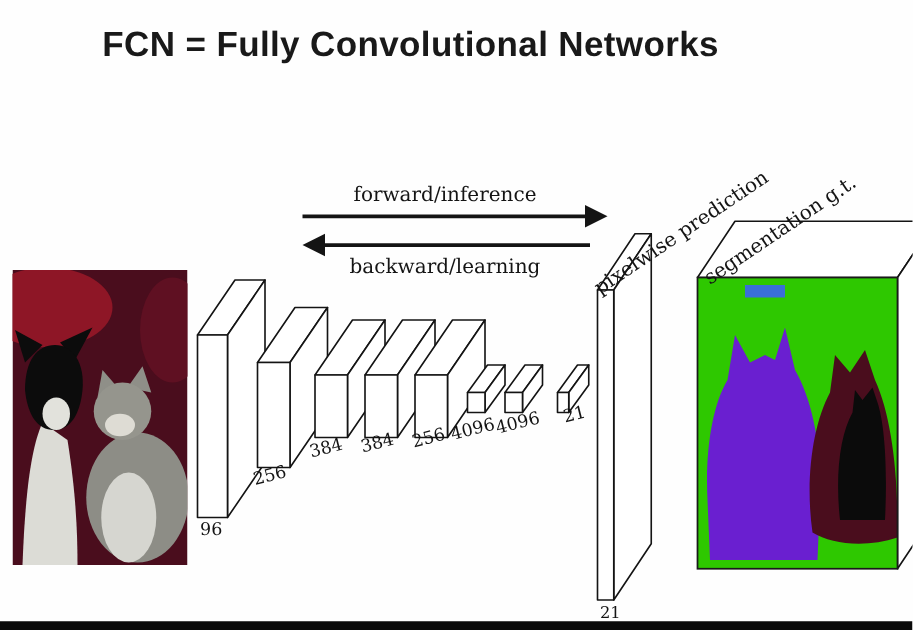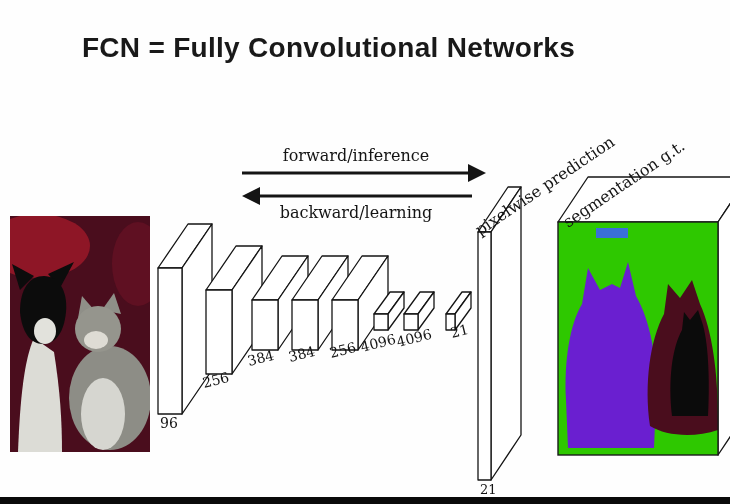--- a/index.html
+++ b/index.html
@@ -4,21 +4,21 @@
 <style>
   * { margin:0; padding:0; box-sizing:border-box; }
   html, body { width:730px; height:504px; }
   body {
     position:relative;
     background:#fefefe;
     overflow:hidden;
     font-family:"DejaVu Serif", serif;
   }
   #title {
-    position:absolute; top:32px; left:0; width:657px;
+    position:absolute; top:20px; left:0; width:657px;
     text-align:center;
     font-family:"Liberation Sans", sans-serif;
     font-weight:700; font-size:28px; color:#191919;
     letter-spacing:.3px;
   }
   #diagram { position:absolute; top:0; left:0; }
   .f { fill:#ffffff; stroke:#141414; stroke-width:1.3; stroke-linejoin:round; }
   .lbl { font-family:"DejaVu Serif", serif; font-size:14px; fill:#141414; }
   .arrlbl { font-family:"DejaVu Serif", serif; font-size:16px; fill:#141414; }
   .rot { font-family:"DejaVu Serif", serif; font-size:16px; fill:#141414; }

